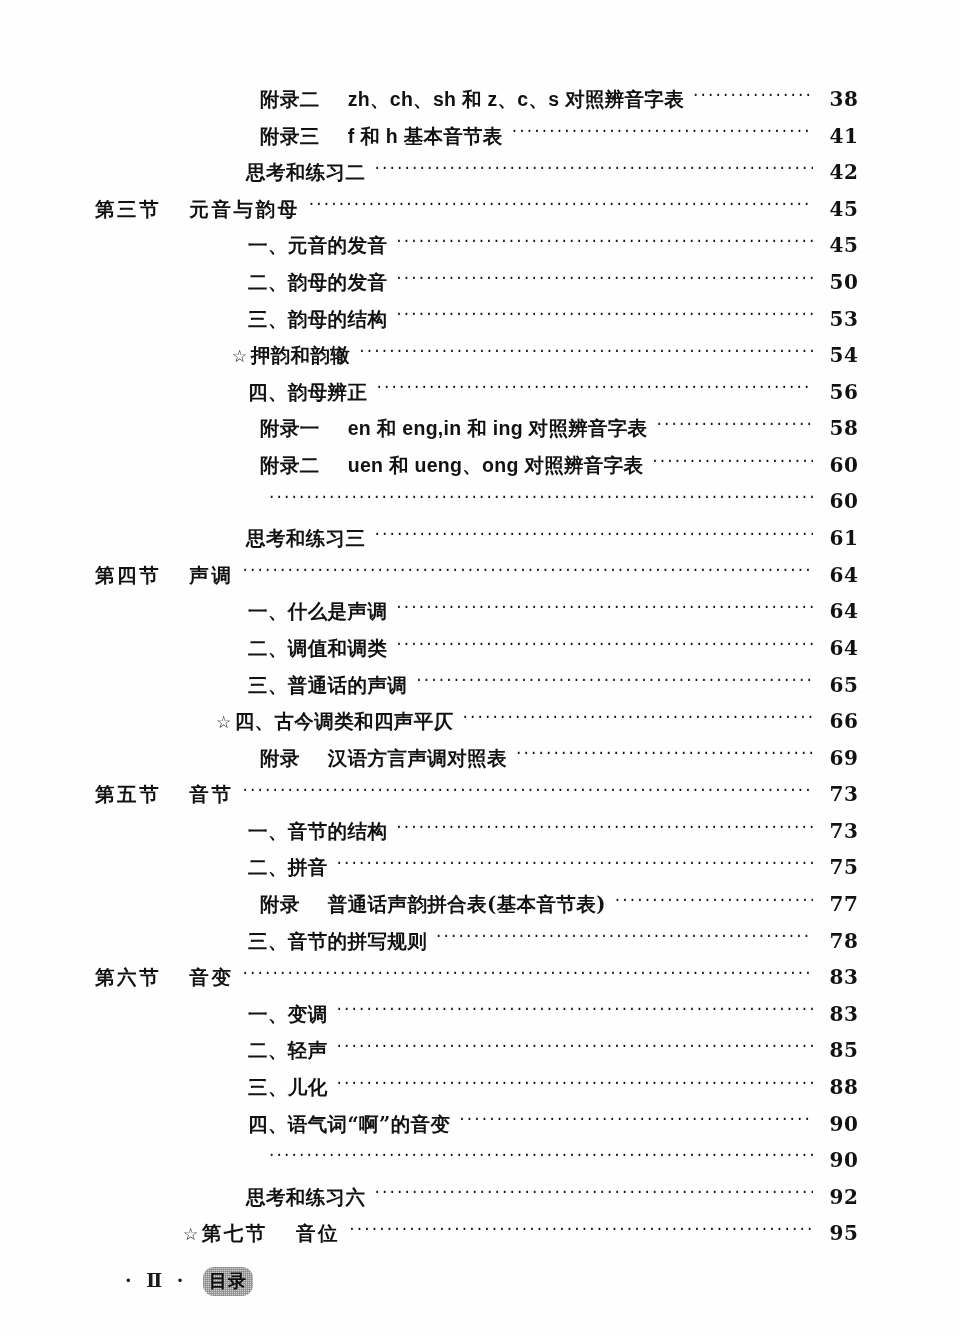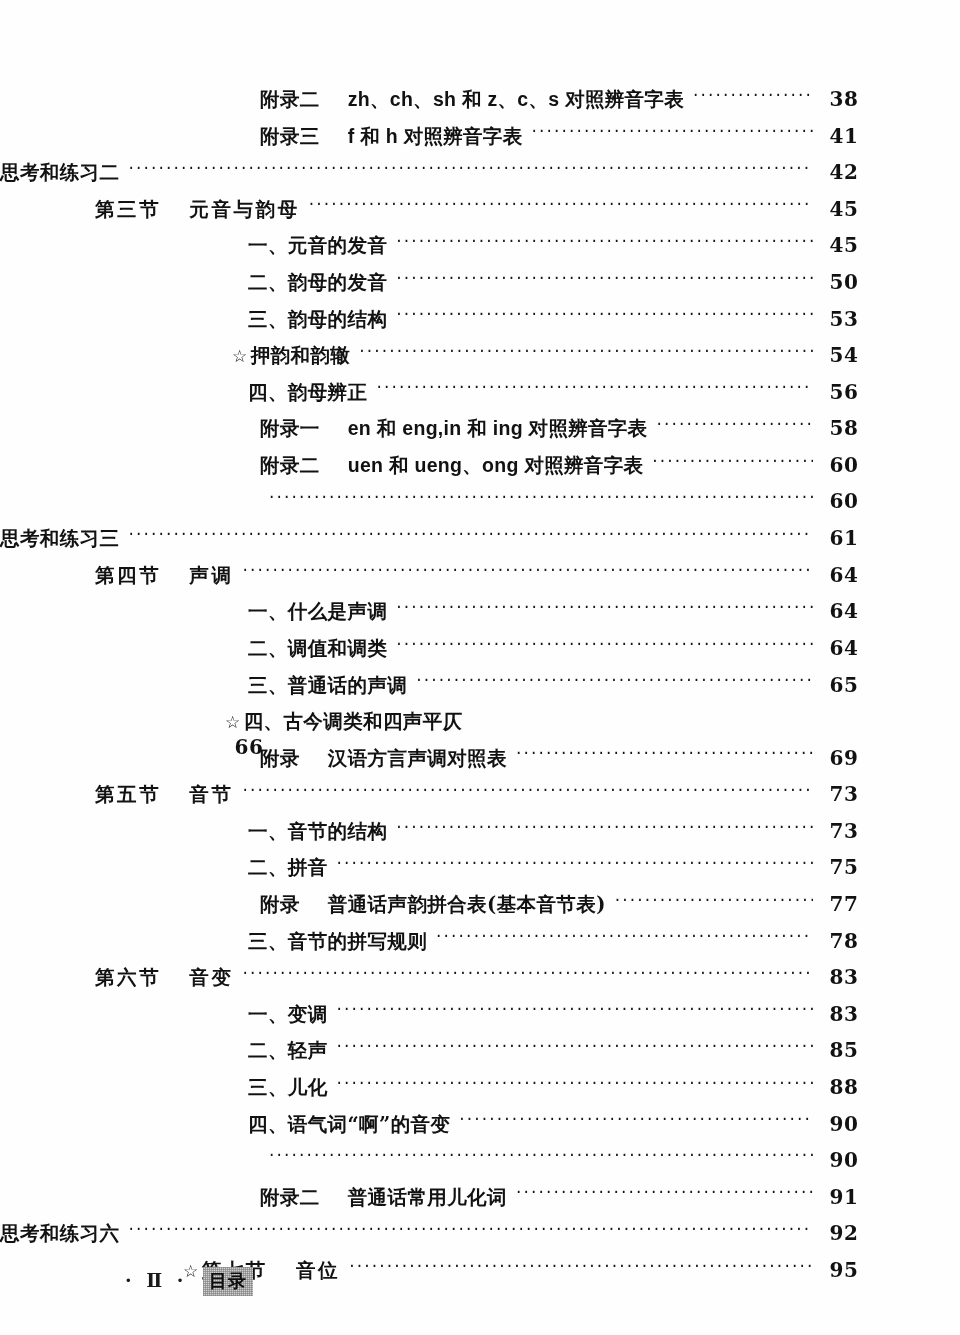--- a/index.html
+++ b/index.html
@@ -38,24 +38,24 @@
     height: 36.6px;
     white-space: nowrap;
     font-size: 19.5px;
     letter-spacing: 0.4px;
   }
 
   
   .lvl-sec      { padding-left: 95px; }   
   .lvl-sec-star { padding-left: 183px; }   
   .lvl-sub      { padding-left: 248px; }   
-  .lvl-sub-star { padding-left: 216px; flex-direction: column; }   
+  .lvl-sub-star { padding-left: 216px; }   
   .lvl-star     { padding-left: 232px; }   
   .lvl-app      { padding-left: 260px; }   
-  .lvl-ex       { }   
+  .lvl-ex       { padding-left: 246px; }   
 
   .label {
     flex: 0 0 auto;
     font-family: "DejaVu Serif", "Liberation Serif", serif;
     font-weight: 600;
   }
   .label .latin {
     font-family: "Liberation Sans", sans-serif;
     font-weight: 700;
     letter-spacing: 0.3px;
@@ -133,36 +133,37 @@
     letter-spacing: 1px;
     color: #0d0d0d;
     background:
       repeating-linear-gradient(0deg,
         rgba(120,120,120,0.55) 0px, rgba(120,120,120,0.55) 1px,
         rgba(255,255,255,0) 1px, rgba(255,255,255,0) 2px),
       repeating-linear-gradient(90deg,
         rgba(120,120,120,0.55) 0px, rgba(120,120,120,0.55) 1px,
         rgba(255,255,255,0) 1px, rgba(255,255,255,0) 2px),
       #cfcfcf;
+    border-radius: 11px;
   }
 </style>
 </head>
 <body>
 
 <div id="page">
 
   <div id="toc">
       <div class="toc-row lvl-app">
         <span class="label"><span class="">附录二</span><span class="gap-m"></span><span class="latin ">zh、ch、sh 和 z、c、s 对照辨音字表</span></span>
         <span class="leader"></span>
         <span class="pageno">38</span>
         <span class="right-gutter"></span>
       </div>
       <div class="toc-row lvl-app">
-        <span class="label"><span class="">附录三</span><span class="gap-m"></span><span class="latin ">f 和 h 对照辨音字表</span></span>
+        <span class="label"><span class="">附录三</span><span class="gap-m"></span><span class="latin ">f 和 h 基本音节表</span></span>
         <span class="leader"></span>
         <span class="pageno">41</span>
         <span class="right-gutter"></span>
       </div>
       <div class="toc-row lvl-ex">
         <span class="label"><span class="">思考和练习二</span></span>
         <span class="leader"></span>
         <span class="pageno">42</span>
         <span class="right-gutter"></span>
       </div>
@@ -317,26 +318,20 @@
       </div>
       <div class="toc-row lvl-sub">
         <span class="label"><span class="">四、语气词“啊”的音变</span></span>
         <span class="leader"></span>
         <span class="pageno">90</span>
         <span class="right-gutter"></span>
       </div>
       <div class="toc-row lvl-app">
         <span class="leader"></span>
         <span class="pageno">90</span>
-        <span class="right-gutter"></span>
-      </div>
-      <div class="toc-row lvl-app">
-        <span class="label"><span class="">附录二</span><span class="gap-m"></span><span class="">普通话常用儿化词</span></span>
-        <span class="leader"></span>
-        <span class="pageno">91</span>
         <span class="right-gutter"></span>
       </div>
       <div class="toc-row lvl-ex">
         <span class="label"><span class="">思考和练习六</span></span>
         <span class="leader"></span>
         <span class="pageno">92</span>
         <span class="right-gutter"></span>
       </div>
       <div class="toc-row lvl-sec-star">
         <span class="label"><span class="star">☆ </span><span class="spaced">第七节</span><span class="gap-m"></span><span class="spaced">音位</span></span>

